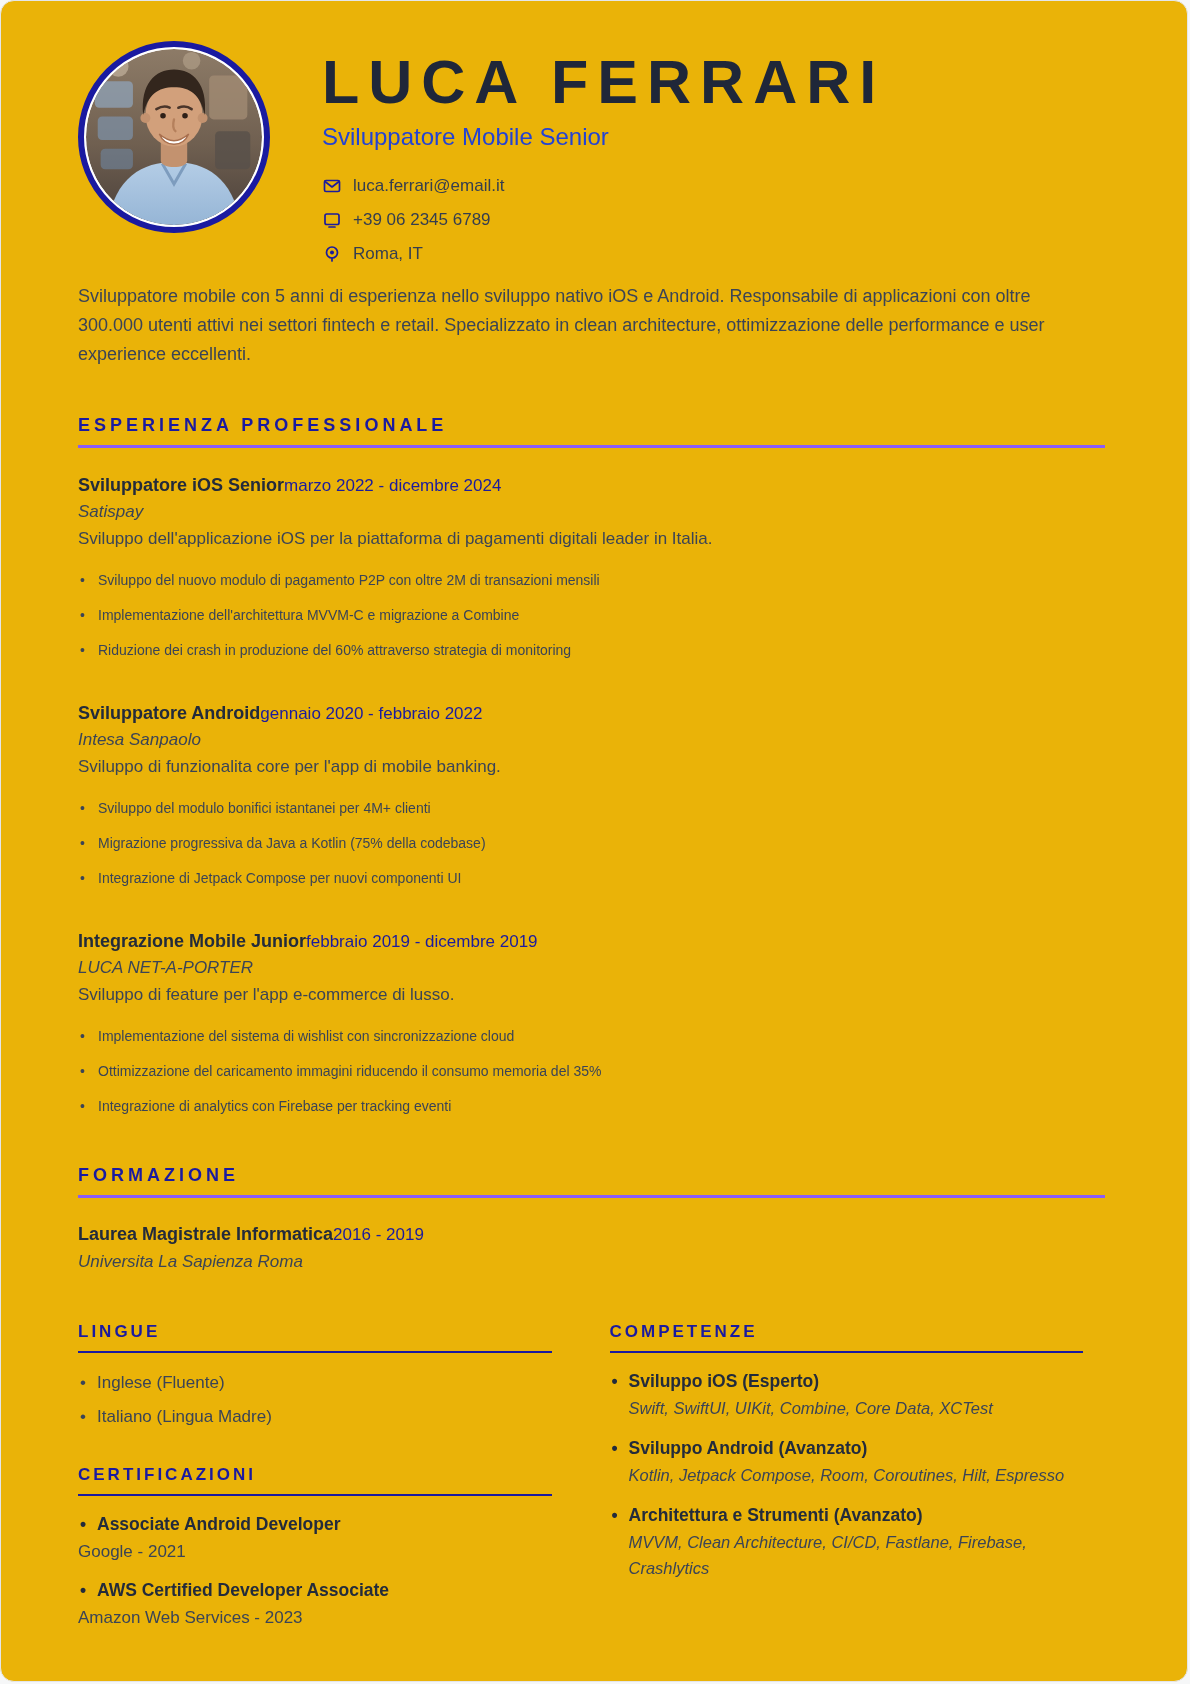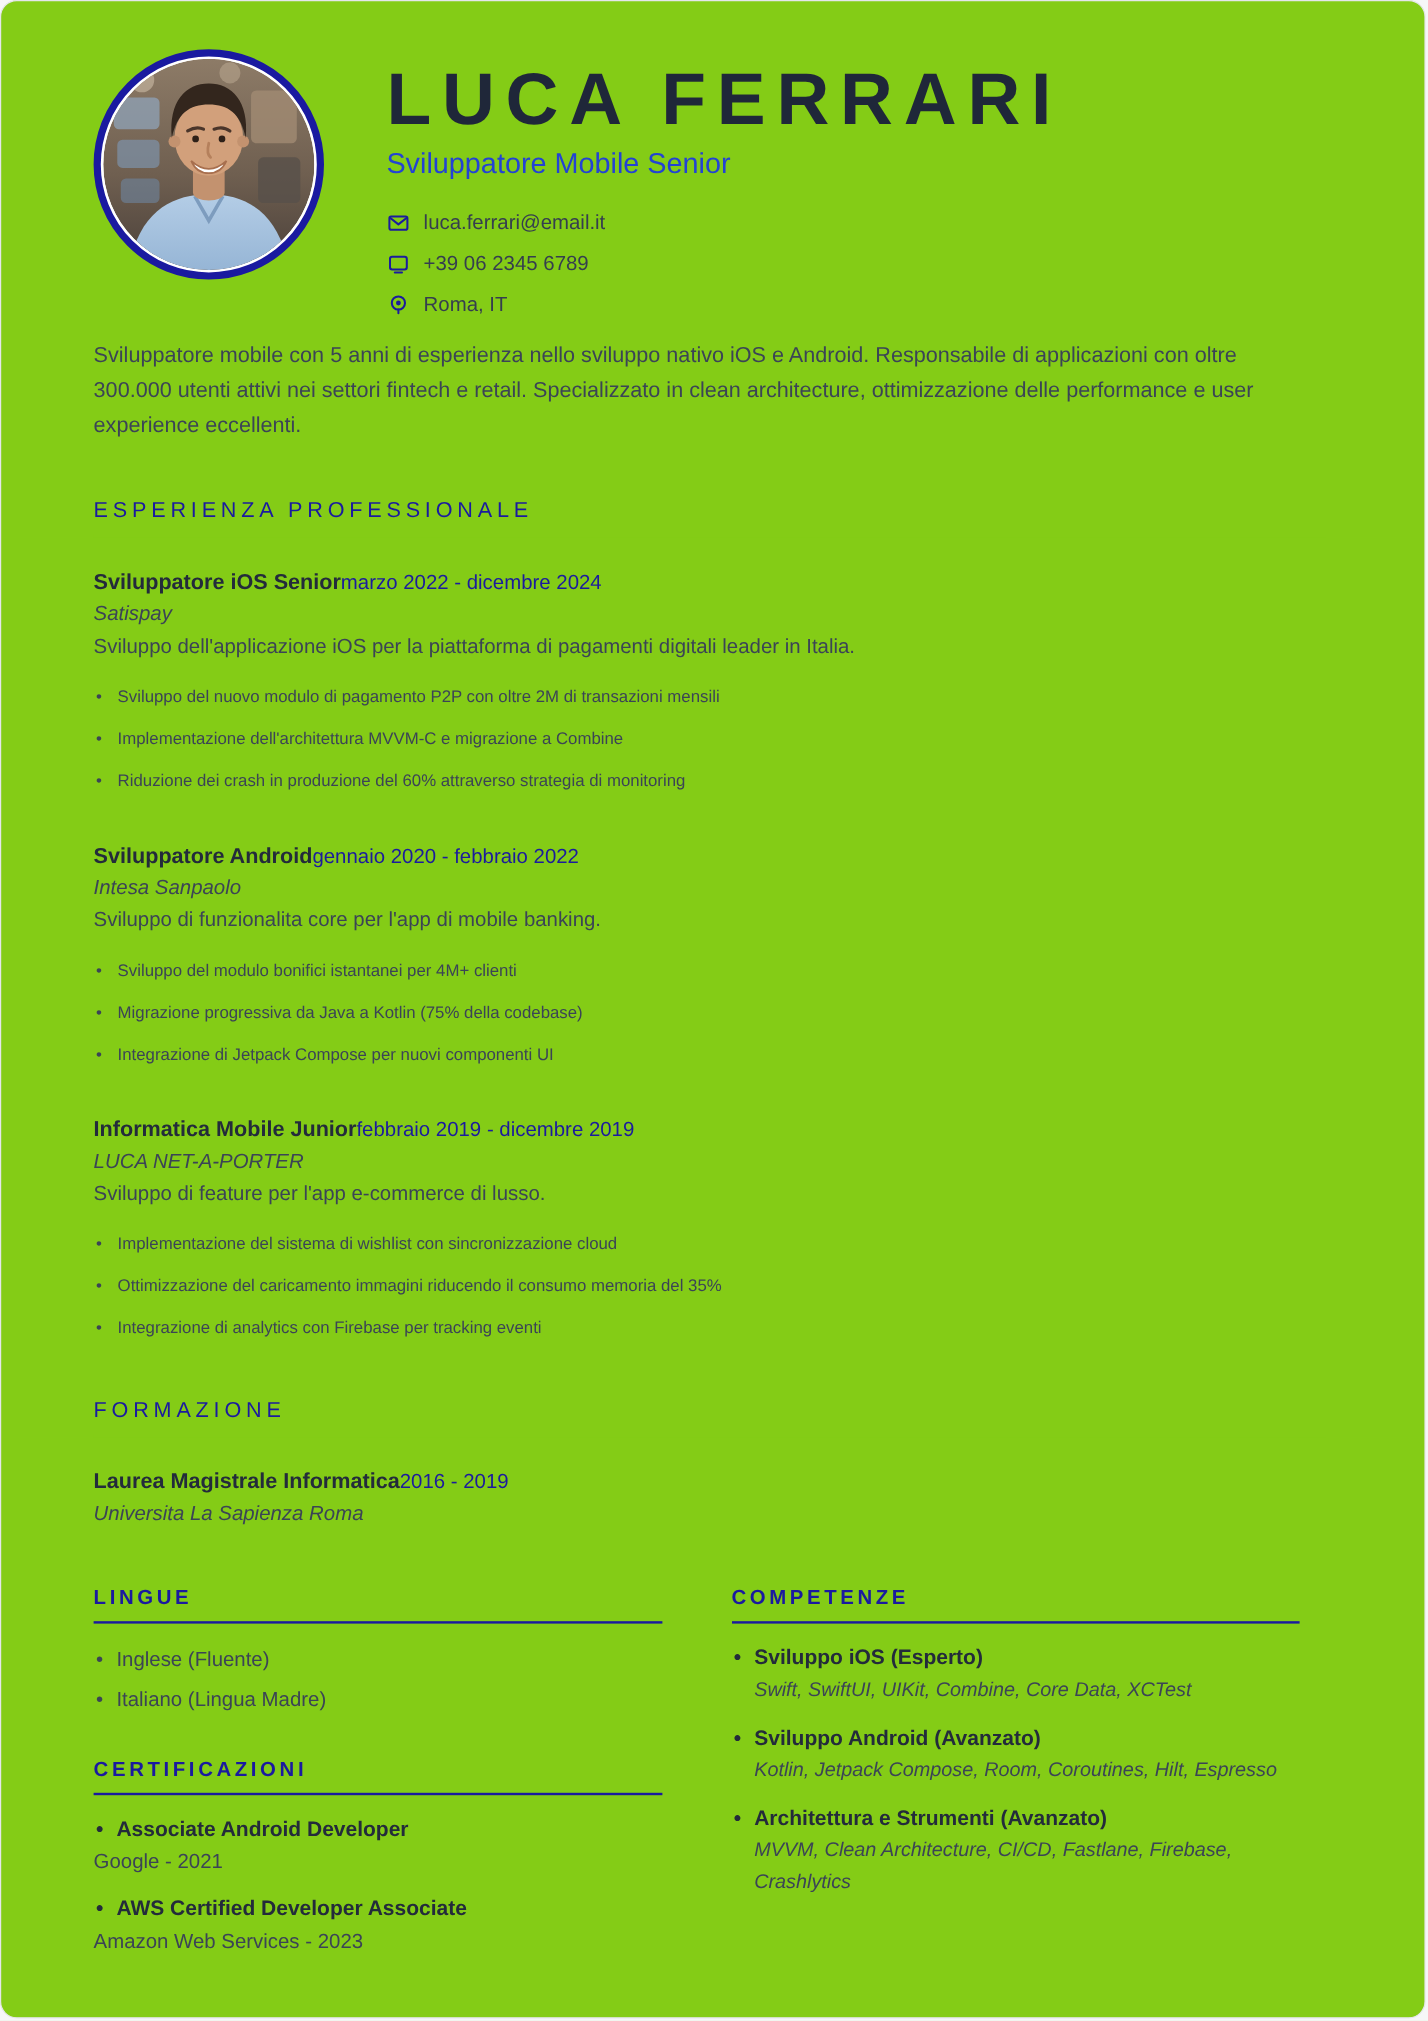--- a/index.html
+++ b/index.html
@@ -1,19 +1,19 @@
 <!DOCTYPE html>
 <html><head>
 <meta charset="utf-8">
 <style>
   html,body{margin:0;padding:0;background:#f6f7f8;}
   body{width:1190px;height:1684px;font-family:"Liberation Sans",sans-serif;-webkit-font-smoothing:antialiased;}
   .page{
     position:relative;width:1188px;height:1682px;box-sizing:border-box;
-    background:#84cc16;border:1px solid #e4e6ea;border-radius:14px;
+    background:#eab308;border:1px solid #e4e6ea;border-radius:14px;
     padding:40px 82px 0 77px;overflow:hidden;
   }
   
   .header{display:flex;align-items:flex-start;gap:52px;}
   .photo-ring{
     flex-shrink:0;width:176px;height:176px;border-radius:50%;
     border:6px solid #1a1aa0;background:#fff;padding:2px;
   }
   .photo-ring svg{display:block;width:100%;height:100%;border-radius:50%;}
   .header-text{padding-top:10px;min-width:0;}
@@ -23,22 +23,22 @@
   }
   .job-title{font-size:24px;font-weight:500;color:#2343d4;margin-top:9px;}
   .contacts{margin-top:25px;display:flex;flex-direction:column;gap:14px;}
   .contact-row{display:flex;align-items:flex-start;gap:11px;font-size:17px;color:#353e4f;}
   .contact-row svg{display:block;}
   
   .summary{margin-top:18px;font-size:18px;line-height:29px;color:#3b4456;max-width:1000px;}
   
   .section{margin-top:46px;}
   .section-h{
-    color:#1a1aa0;font-size:18px;font-weight:400;letter-spacing:4px;
-    border-bottom:3px solid #84cc16;padding-bottom:9px;
+    color:#1a1aa0;font-size:18px;font-weight:700;letter-spacing:4px;
+    border-bottom:3px solid #8b5cf6;padding-bottom:9px;
   }
   .job{margin-top:27px;margin-bottom:40px;}
   .job:last-child{margin-bottom:0;}
   .row-split{display:flex;justify-content:flex-start;align-items:baseline;}
   .role{font-size:18px;font-weight:700;color:#232b3b;}
   .dates{font-size:17px;font-weight:500;color:#1b1b9e;white-space:nowrap;}
   .company{font-size:17px;font-style:italic;color:#3b4456;margin-top:6px;}
   .desc{font-size:17px;color:#3b4456;margin-top:4px;line-height:25px;}
   ul.bullets{list-style:none;margin:17px 0 0;padding:0;}
   ul.bullets li{
@@ -194,21 +194,21 @@
       <div class="desc">Sviluppo di funzionalita core per l'app di mobile banking.</div>
       <ul class="bullets">
         <li>Sviluppo del modulo bonifici istantanei per 4M+ clienti</li>
         <li>Migrazione progressiva da Java a Kotlin (75% della codebase)</li>
         <li>Integrazione di Jetpack Compose per nuovi componenti UI</li>
       </ul>
     </div>
 
     <div class="job">
       <div class="row-split">
-        <span class="role">Informatica Mobile Junior</span>
+        <span class="role">Integrazione Mobile Junior</span>
         <span class="dates">febbraio 2019 - dicembre 2019</span>
       </div>
       <div class="company">LUCA NET-A-PORTER</div>
       <div class="desc">Sviluppo di feature per l'app e-commerce di lusso.</div>
       <ul class="bullets">
         <li>Implementazione del sistema di wishlist con sincronizzazione cloud</li>
         <li>Ottimizzazione del caricamento immagini riducendo il consumo memoria del 35%</li>
         <li>Integrazione di analytics con Firebase per tracking eventi</li>
       </ul>
     </div>

